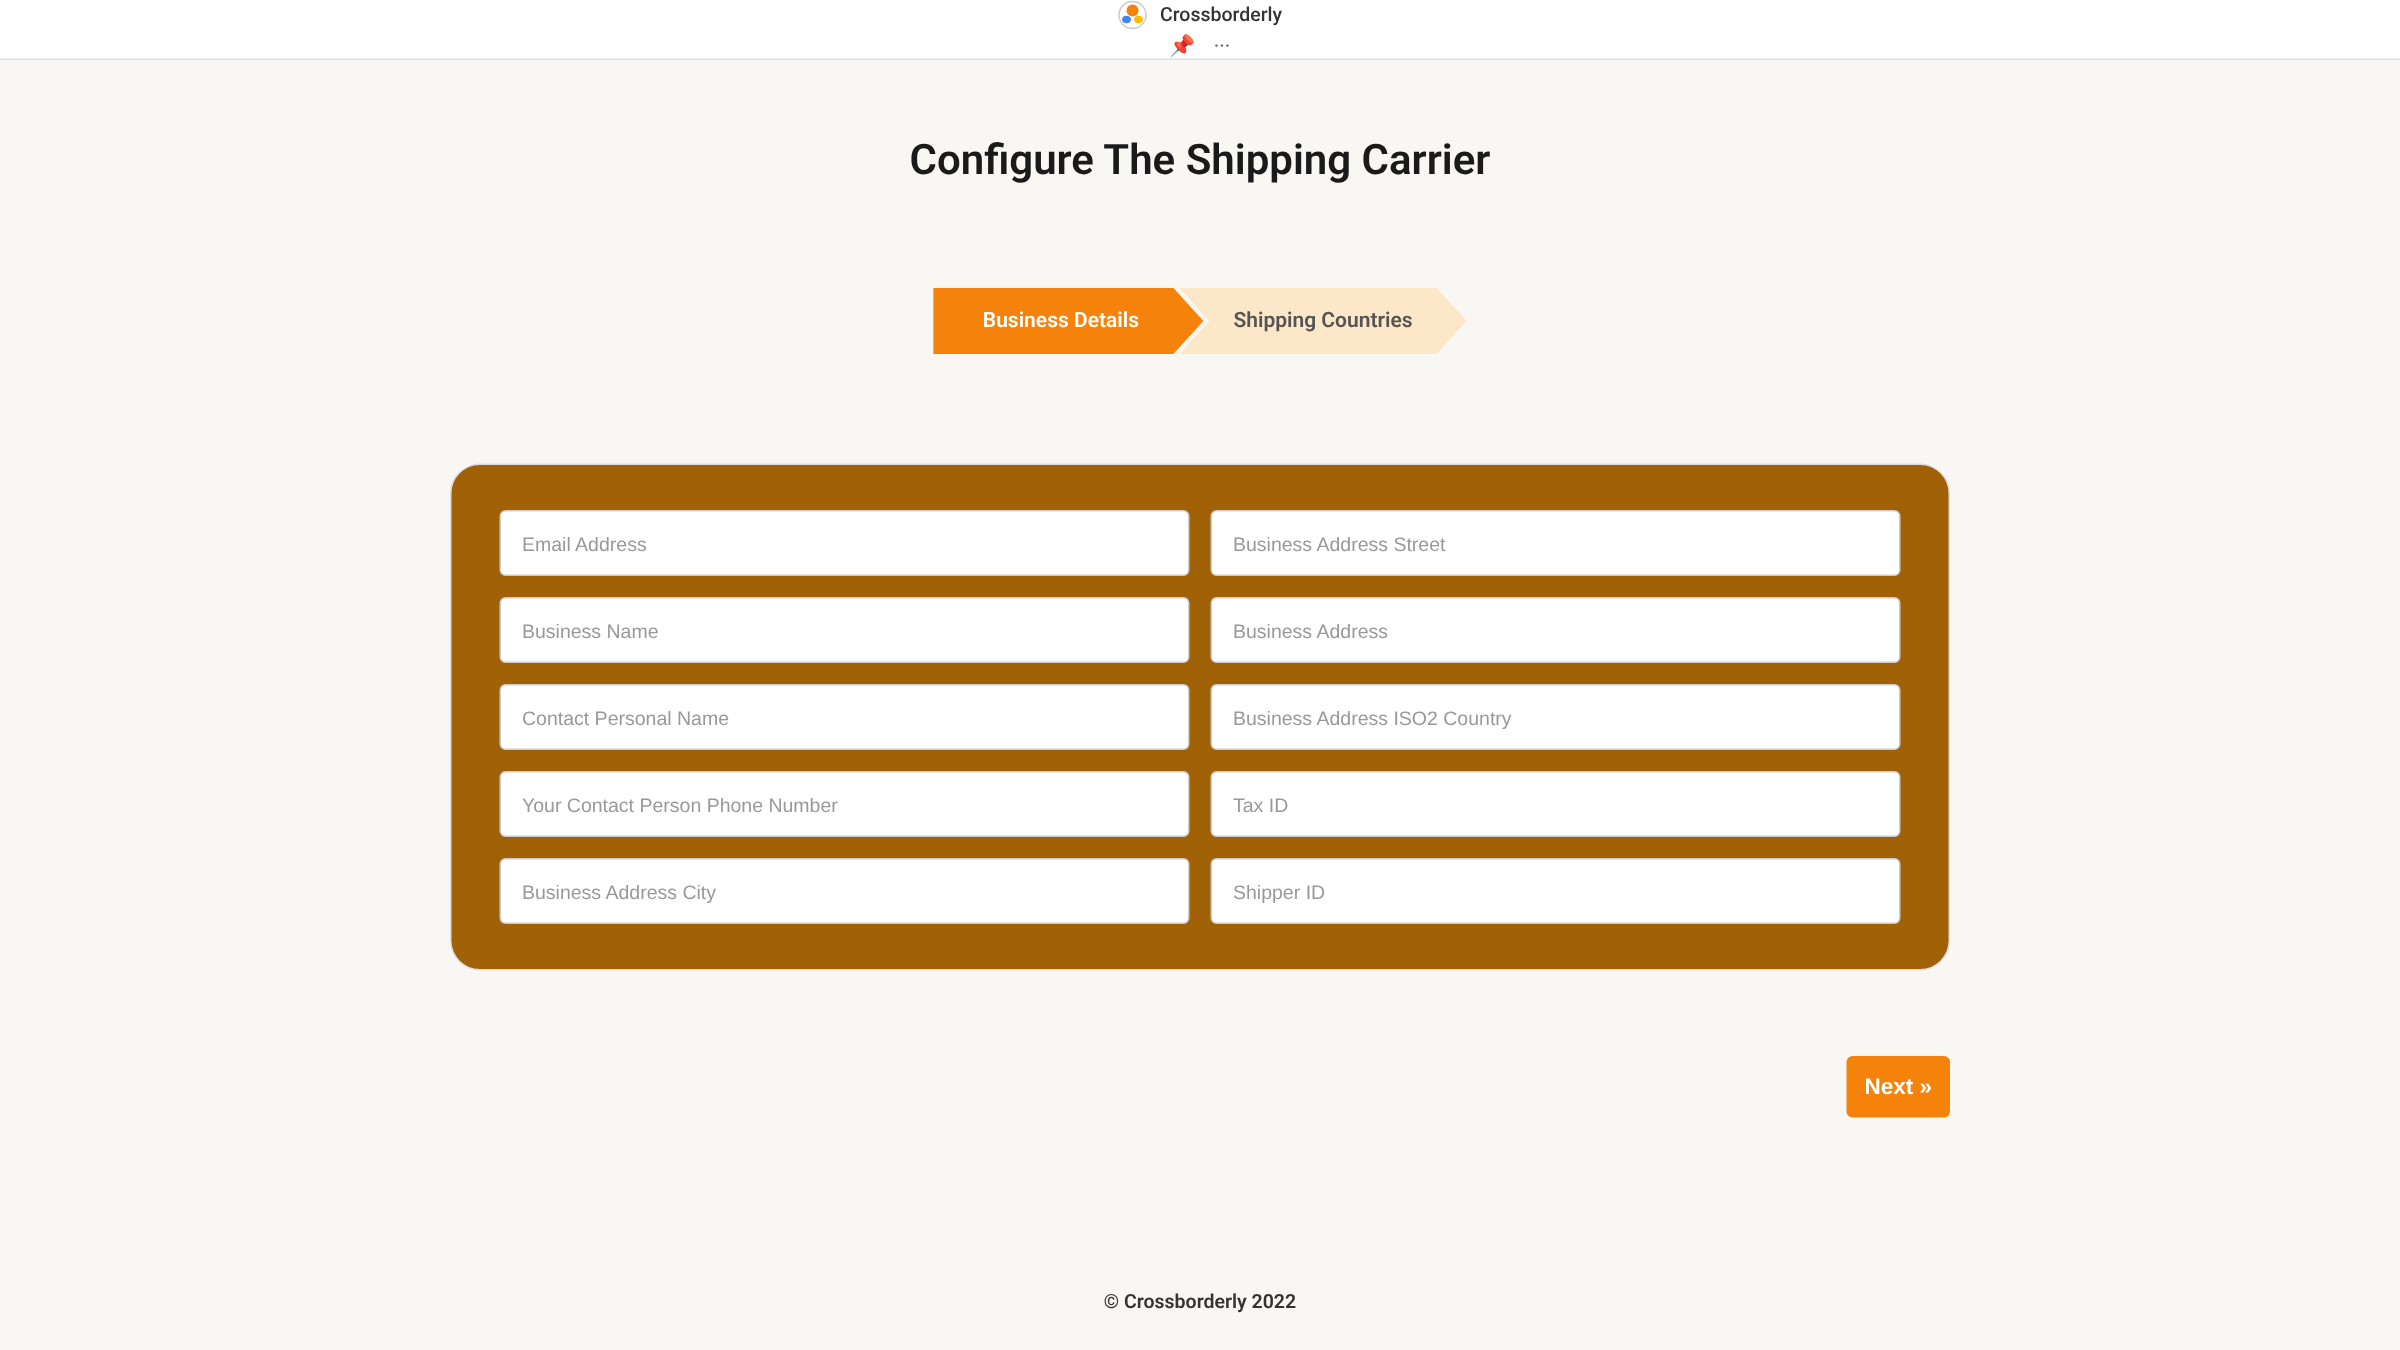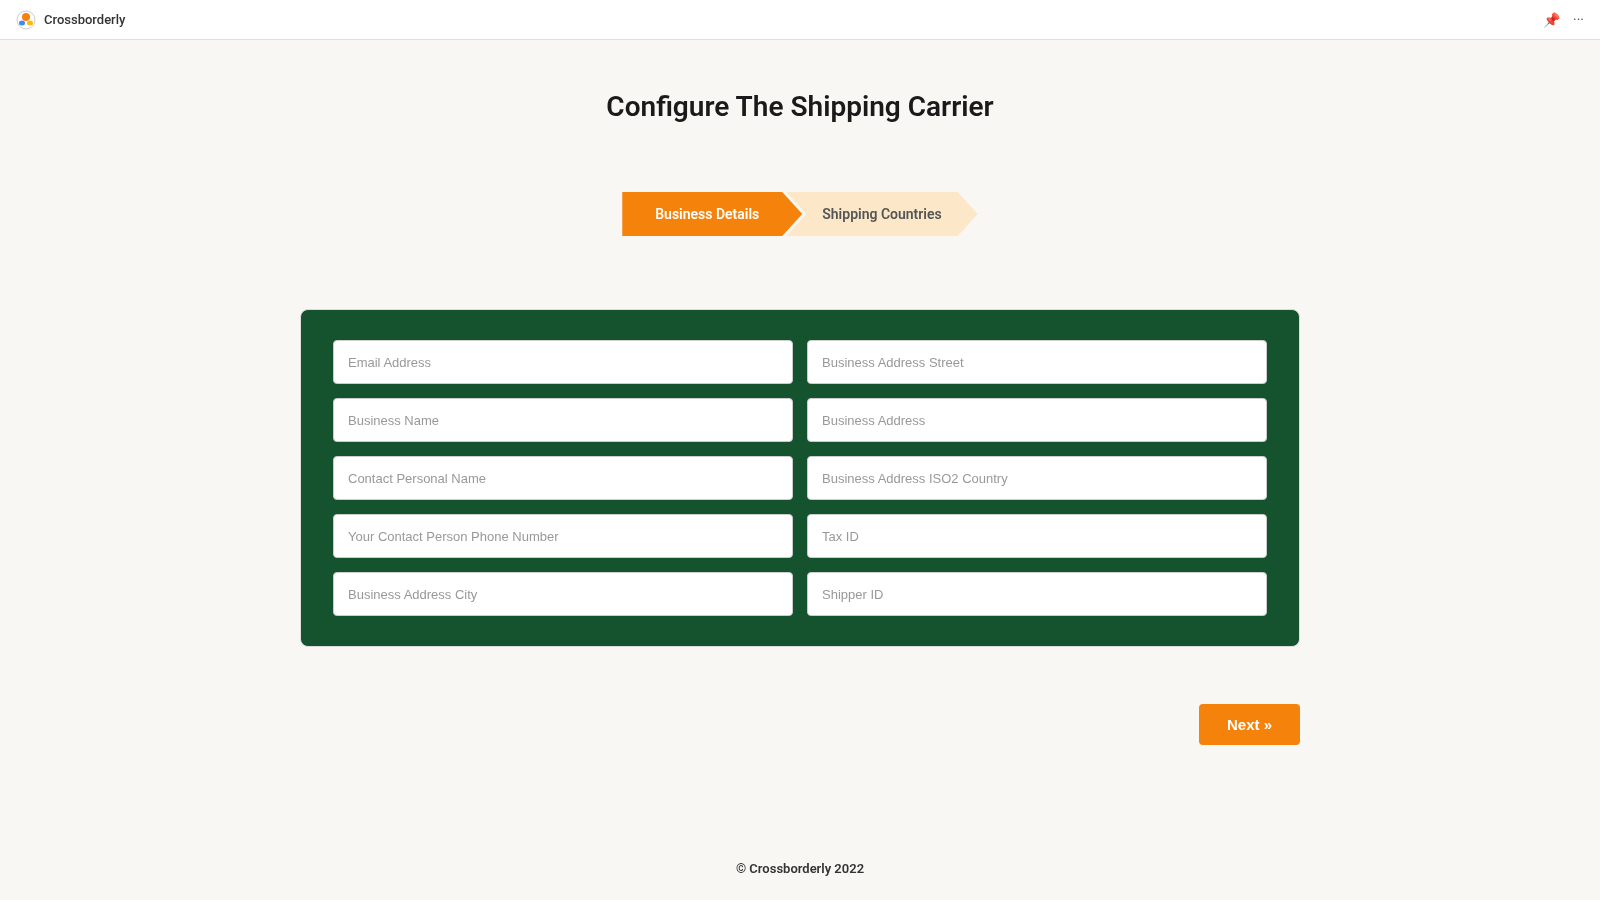--- a/index.html
+++ b/index.html
@@ -18,20 +18,21 @@
 
     
     .topbar {
       display: flex;
       align-items: center;
       justify-content: space-between;
       height: 40px;
       background-color: #ffffff;
       border-bottom: 1px solid #e0e0e0;
       padding: 0 16px;
+      flex-direction: column;
     }
 
     .topbar-left {
       display: flex;
       align-items: center;
       gap: 8px;
     }
 
     .logo-icon {
       width: 20px;
@@ -107,23 +108,23 @@
       background-color: #fce8c8;
       color: #555;
       clip-path: polygon(0 0, calc(100% - 20px) 0, 100% 50%, calc(100% - 20px) 100%, 0 100%, 20px 50%);
       padding: 0 36px;
       margin-left: -16px;
       justify-content: center;
     }
 
     
     .form-card {
-      background: #14532d;
+      background: #a16207;
       border: 1px solid #ddd;
-      border-radius: 8px;
+      border-radius: 20px;
       padding: 30px 32px;
       width: 1000px;
     }
 
     .form-grid {
       display: grid;
       grid-template-columns: 1fr 1fr;
       gap: 14px;
     }
 
@@ -149,21 +150,21 @@
       justify-content: flex-end;
       width: 1000px;
       margin-top: 24px;
     }
 
     .next-btn {
       background-color: #f5820a;
       color: #ffffff;
       border: none;
       border-radius: 4px;
-      padding: 12px 28px;
+      padding: 12px 12px;
       font-size: 15px;
       font-weight: 600;
       cursor: pointer;
     }
 
     
     .footer {
       position: absolute;
       bottom: 24px;
       left: 50%;

